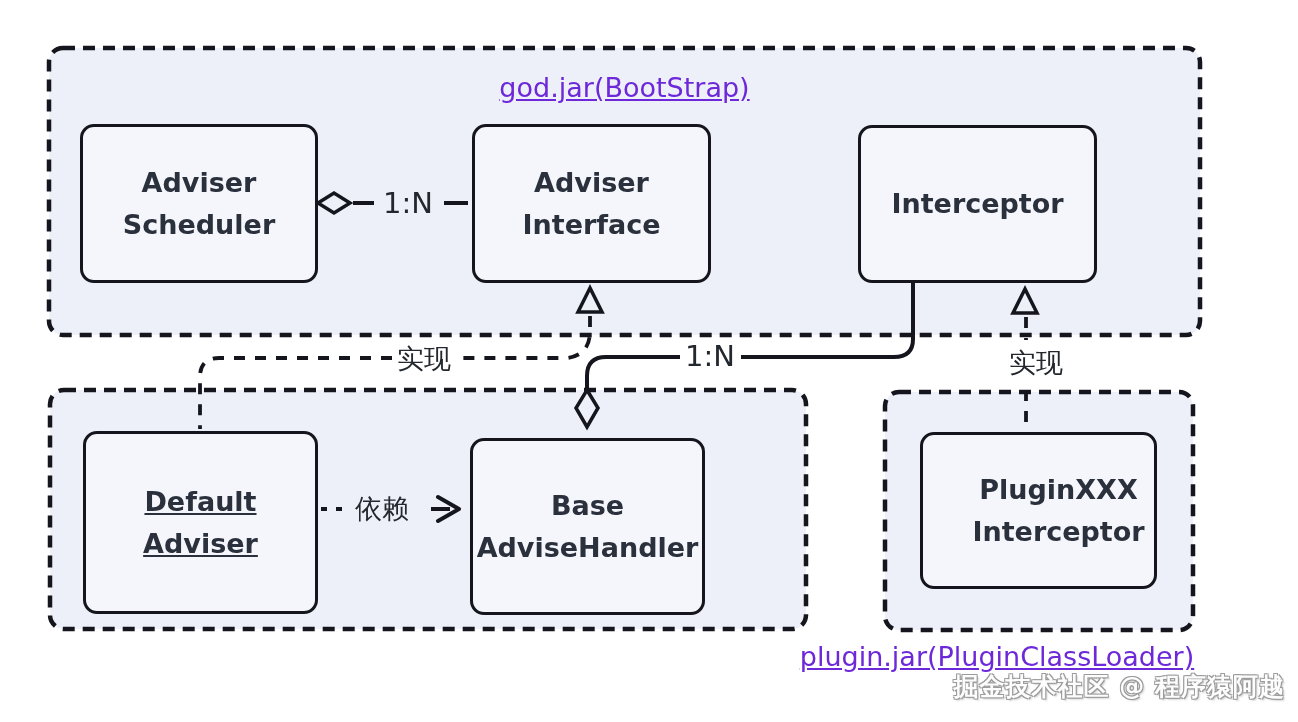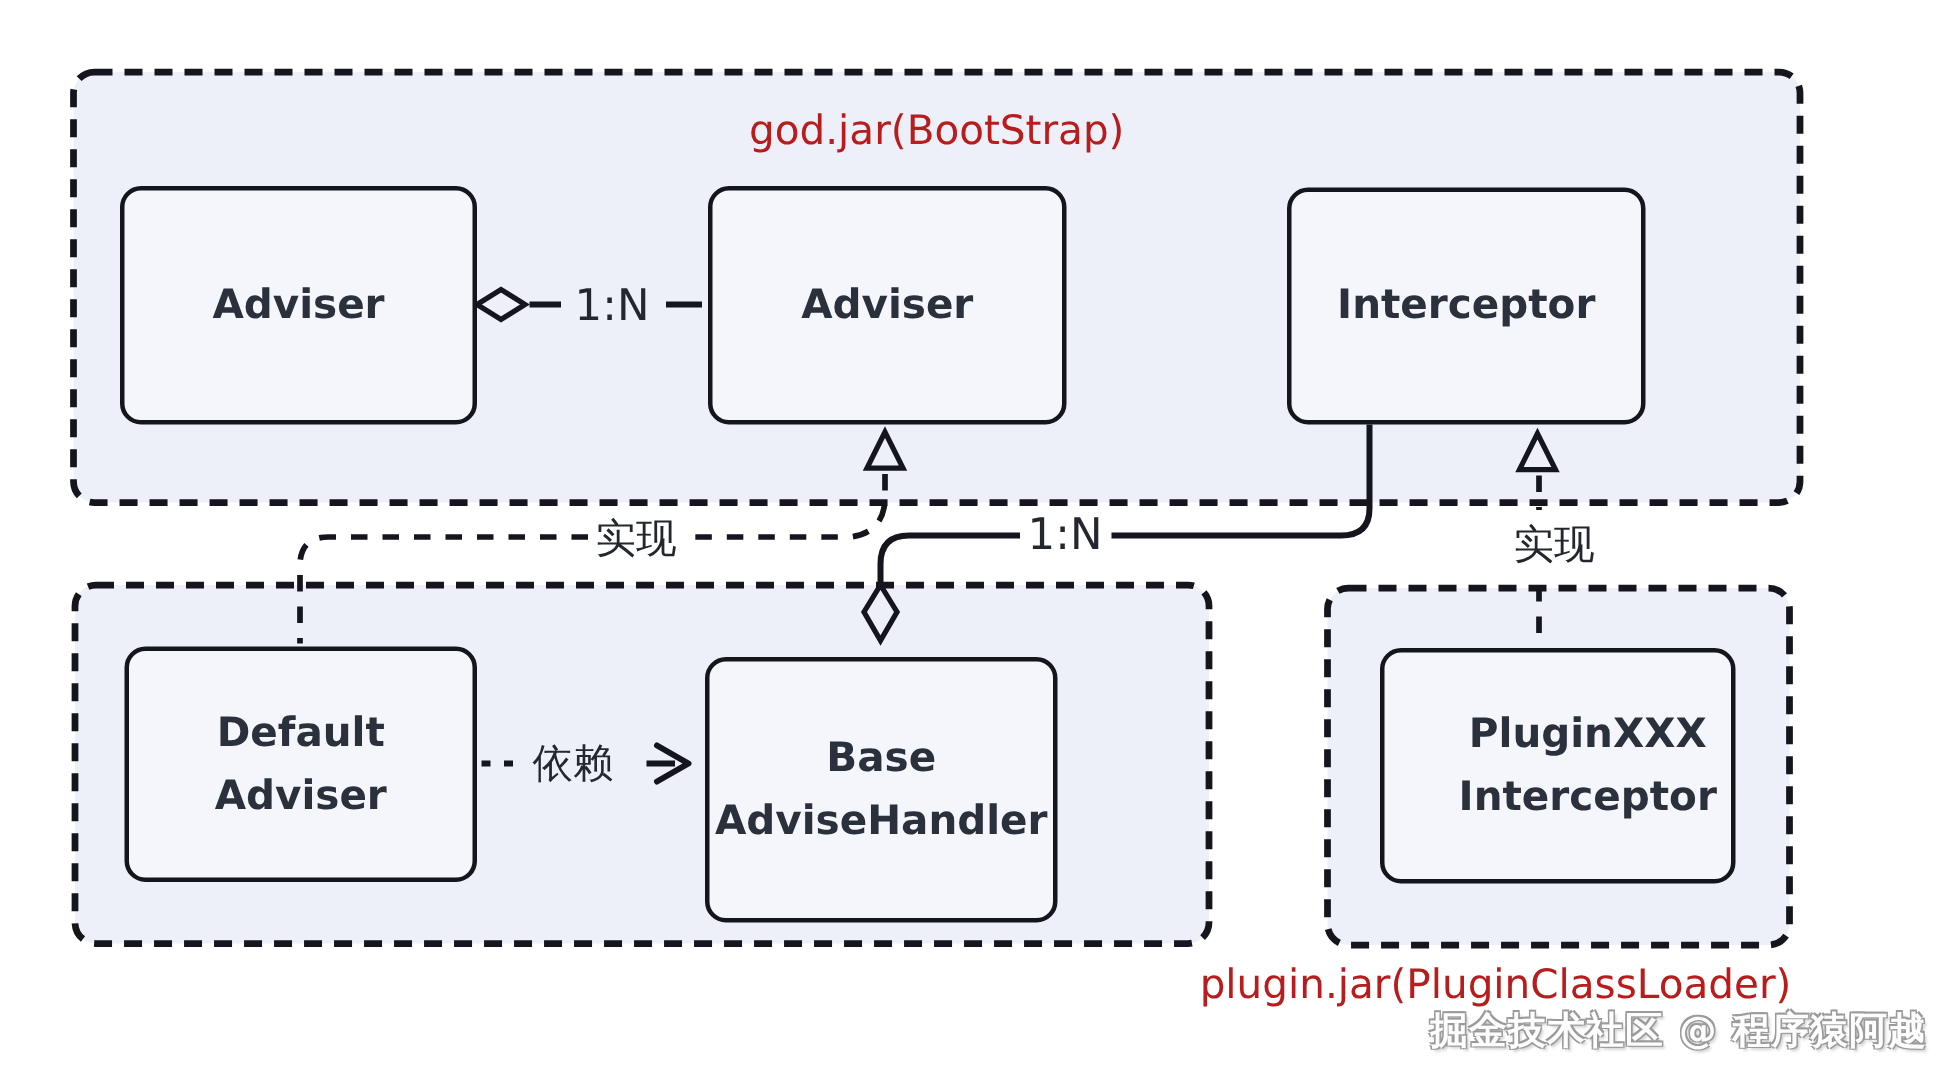--- a/index.html
+++ b/index.html
@@ -9,21 +9,21 @@
     font-family:"DejaVu Sans","Liberation Sans",sans-serif;
   }
   .overlay{position:absolute;left:0;top:0;width:1298px;height:722px;z-index:1;}
   .layer{position:absolute;left:0;top:0;width:100%;height:100%;z-index:2;pointer-events:none;}
   .box{
     position:absolute;border:3.5px solid #15151d;border-radius:14px;background:#f4f6fb;
     display:flex;flex-direction:column;align-items:center;justify-content:center;
     font-weight:bold;font-size:27px;line-height:1.55;color:#2b313c;text-align:center;
   }
   .jar-title{
-    position:absolute;font-size:27px;color:#b91c1c;text-align:center;
+    position:absolute;font-size:27px;color:#6d28d9;text-align:center;text-decoration:underline;
   }
   .watermark{
     position:absolute;font-size:25px;font-weight:bold;letter-spacing:1px;color:#fdfdfd;
     text-shadow:-1px -1px 0 #9b9b9b,1px -1px 0 #9b9b9b,-1px 1px 0 #9b9b9b,1px 1px 0 #9b9b9b,2px 2px 2px rgba(0,0,0,0.18);
   }
   svg text{
     font-family:"DejaVu Sans","Liberation Sans",sans-serif;fill:#23272e;
   }
   svg .conn{stroke:#15151d;fill:none;}
 </style>
@@ -68,31 +68,33 @@
     <text x="1036" y="372" font-size="27" text-anchor="middle">实现</text>
     <path class="conn" d="M1026 390 V430" stroke-width="3.8" stroke-dasharray="11 10"></path>
   </svg>
 
   <div class="layer">
 
     <div class="jar-title" style="left:47px;top:72px;width:1155px;">god.jar(BootStrap)</div>
 
     <div class="box" style="left:80px;top:124px;width:238px;height:159px;">
       <span>Adviser</span>
+      <span>Scheduler</span>
     </div>
 
     <div class="box" style="left:472px;top:124px;width:239px;height:159px;">
       <span>Adviser</span>
+      <span>Interface</span>
     </div>
 
     <div class="box" style="left:858px;top:125px;width:239px;height:158px;">
       <span>Interceptor</span>
     </div>
 
-    <div class="box" style="left:83px;top:431px;width:235px;height:157px;">
+    <div class="box" style="left:83px;top:431px;width:235px;height:183px;text-decoration:underline;">
       <span>Default</span>
       <span>Adviser</span>
     </div>
 
     <div class="box" style="left:470px;top:438px;width:235px;height:177px;">
       <span>Base</span>
       <span>AdviseHandler</span>
     </div>
 
     <div class="box" style="left:920px;top:432px;width:237px;height:157px;padding-left:40px;">

